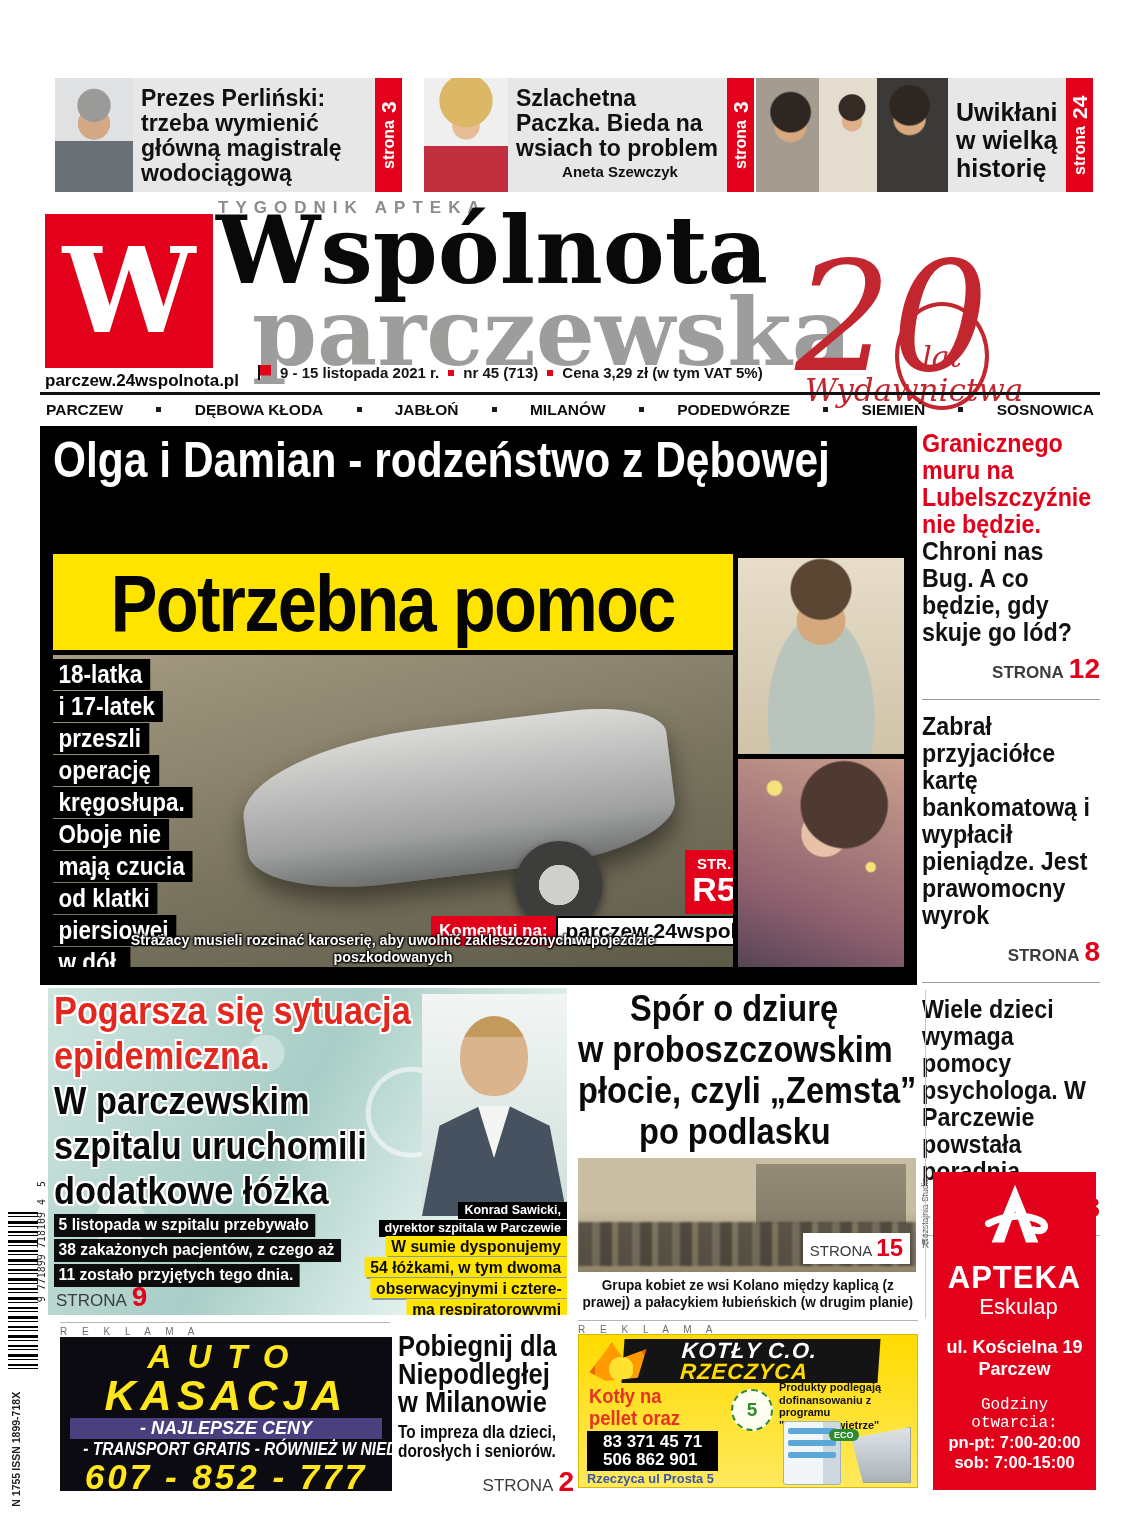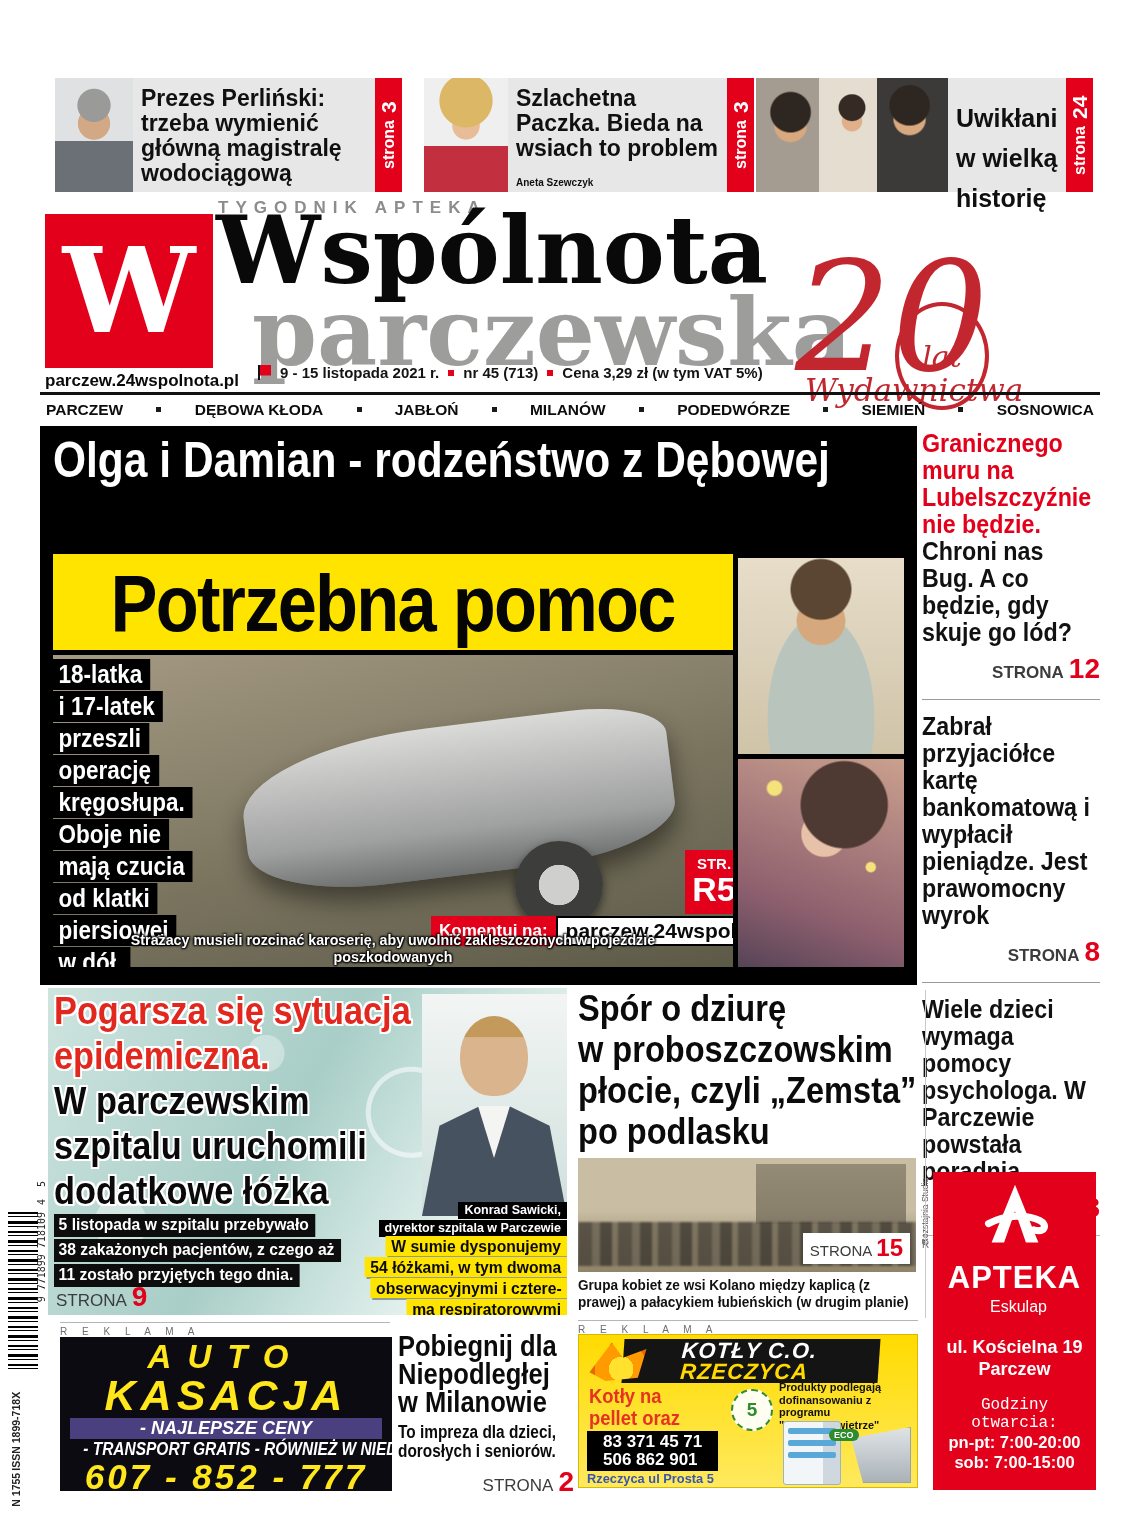--- a/index.html
+++ b/index.html
@@ -24,22 +24,22 @@
      linear-gradient(180deg,#efefef 0 60%,#c22f3e 60% 100%);}
   .t3 .tphoto{width:192px;background:
      radial-gradient(circle at 18% 30%, #2e2620 0 11%, transparent 12%),
      radial-gradient(circle at 50% 26%, #352a24 0 10%, transparent 11%),
      radial-gradient(circle at 80% 24%, #2e2620 0 11%, transparent 12%),
      radial-gradient(circle at 18% 42%, #d8a97f 0 9%, transparent 10%),
      radial-gradient(circle at 50% 38%, #e0b08a 0 8%, transparent 9%),
      radial-gradient(circle at 80% 36%, #d8a97f 0 9%, transparent 10%),
      linear-gradient(90deg,#a59c91 0 33%,#e4ddd0 33% 63%,#3c3a38 63% 100%);}
   .ttext{flex:1;padding:8px 30px 16px 8px;font-weight:bold;font-size:23px;line-height:25px;color:#101010;}
-  .t3 .ttext{font-size:25px;line-height:40px;padding-top:20px;}
-  .tauthor{font-size:10px;line-height:18px;margin-top:13px;}
+  .t3 .ttext{font-size:25px;line-height:28px;padding-top:20px;}
+  .tauthor{font-size:15px;line-height:18px;margin-top:2px;text-align:center;}
   .tab{position:absolute;right:0;top:0;bottom:0;width:27px;background:#e2001a;color:#fff;
        writing-mode:vertical-rl;transform:rotate(180deg);display:flex;align-items:center;justify-content:center;gap:7px;}
   .tabword{font-weight:bold;font-size:16px;}
   .tabnum{font-weight:bold;font-size:21px;}
 
   
   .tagline{left:218px;top:198px;font-size:17px;letter-spacing:7px;color:#8c8c8c;font-weight:bold;}
   .wlogo{left:45px;top:214px;width:168px;height:154px;background:#e2001a;display:flex;align-items:center;justify-content:center;}
   .wlogo span{font-family:"DejaVu Serif",serif;font-weight:bold;font-size:118px;color:#fff;line-height:1;}
   .mast1{left:216px;top:206px;font-family:"DejaVu Serif",serif;font-weight:bold;font-size:93px;line-height:90px;color:#090909;letter-spacing:0;}
@@ -104,21 +104,21 @@
   .strona{display:flex;justify-content:flex-end;align-items:baseline;gap:5px;margin-top:12px;}
   .strona .sw{font-size:17px;color:#3c3c3c;letter-spacing:0;}
   .strona .sn{font-weight:bold;font-size:28px;color:#e2001a;line-height:22px;}
   .rdiv{border-top:1px solid #9a9a9a;margin:13px 0;}
   .rek{font-size:10px;letter-spacing:6px;color:#6d6d6d;border-top:1px solid #b5b5b5;padding-top:3px;}
 
   
   .apteka{left:933px;top:1172px;width:163px;height:318px;background:#e2001a;color:#fff;text-align:center;box-sizing:border-box;padding-top:8px;}
   .apteka svg{width:78px;height:78px;}
   .ap-title{font-weight:bold;font-size:31px;letter-spacing:1px;line-height:32px;}
-  .ap-sub{font-size:16px;line-height:26px;margin-left:8px;}
+  .ap-sub{font-size:22px;line-height:26px;margin-left:8px;}
   .ap-addr{font-weight:bold;font-size:18px;line-height:22px;margin-top:16px;}
   .ap-hl{font-size:16px;margin-top:16px;font-family:Liberation Mono, monospace;}
   .ap-h{font-weight:bold;font-size:16.5px;line-height:20px;}
 
   
   .hosp{left:48px;top:988px;width:519px;height:327px;background:
       radial-gradient(circle at 70% 38%, transparent 0 40px, rgba(255,255,255,.55) 41px 45px, transparent 46px),
       radial-gradient(circle at 14% 72%, rgba(255,255,255,.4) 0 26px, transparent 27px),
       radial-gradient(circle at 42% 20%, rgba(255,255,255,.35) 0 18px, transparent 19px),
       linear-gradient(120deg,#cfe4df,#a8cec7 45%,#e9f4f1 80%);overflow:hidden;}
@@ -138,21 +138,21 @@
   .saw-shirt{position:absolute;left:56px;bottom:58px;width:32px;height:52px;background:#f4f4f2;clip-path:polygon(0 0,100% 0,50% 100%);}
   .hcap{position:absolute;right:0;top:214px;text-align:right;}
   .hcap div{line-height:0;}
   .hcap span{display:inline-block;background:#000;color:#fff;font-weight:bold;font-size:12.5px;line-height:15px;padding:1px 6px;margin-bottom:1px;white-space:nowrap;}
   .hquote{position:absolute;right:0;top:248px;text-align:right;}
   .hquote div{line-height:0;}
   .hquote span{display:inline-block;background:#ffe400;color:#0a0a0a;font-weight:bold;font-size:16.5px;line-height:18px;
       padding:1px 6px;margin-bottom:1px;white-space:nowrap;transform:scaleX(.95);transform-origin:100% 50%;box-shadow:2px 2px 0 rgba(0,0,0,.35);}
 
   
-  .fence{left:578px;top:988px;width:340px;}
+  .fence{left:578px;top:988px;width:340px;text-align:center;}
   .fence .fh{font-weight:bold;font-size:37px;line-height:41px;color:#0b0b0b;white-space:nowrap;}
   .fphoto{position:relative;margin-top:6px;width:338px;height:114px;background:
       linear-gradient(180deg,#c9bda3 0 46%,#a89b80 70%,#8f8468 100%);overflow:hidden;}
   .fbuild{position:absolute;right:10px;top:6px;width:150px;height:60px;background:linear-gradient(180deg,#7e7663,#6a6252);opacity:.7;}
   .ffigs{position:absolute;left:0;bottom:6px;width:100%;height:44px;filter:blur(1px);opacity:.85;background:
       repeating-linear-gradient(90deg,#4a443a 0 14px,#6b6354 14px 22px,#3f3a31 22px 34px,#756c59 34px 40px);}
   .fstrona{position:absolute;right:6px;bottom:8px;background:#fff;padding:1px 7px 2px;display:flex;align-items:baseline;gap:4px;}
   .fstrona .sw{font-size:15px;color:#3c3c3c;}
   .fstrona .sn{font-weight:bold;font-size:24px;color:#e2001a;}
   .fcap{margin-top:5px;font-weight:bold;font-size:14px;line-height:17px;color:#111;transform:scaleX(.97);transform-origin:0 0;width:103%;}

